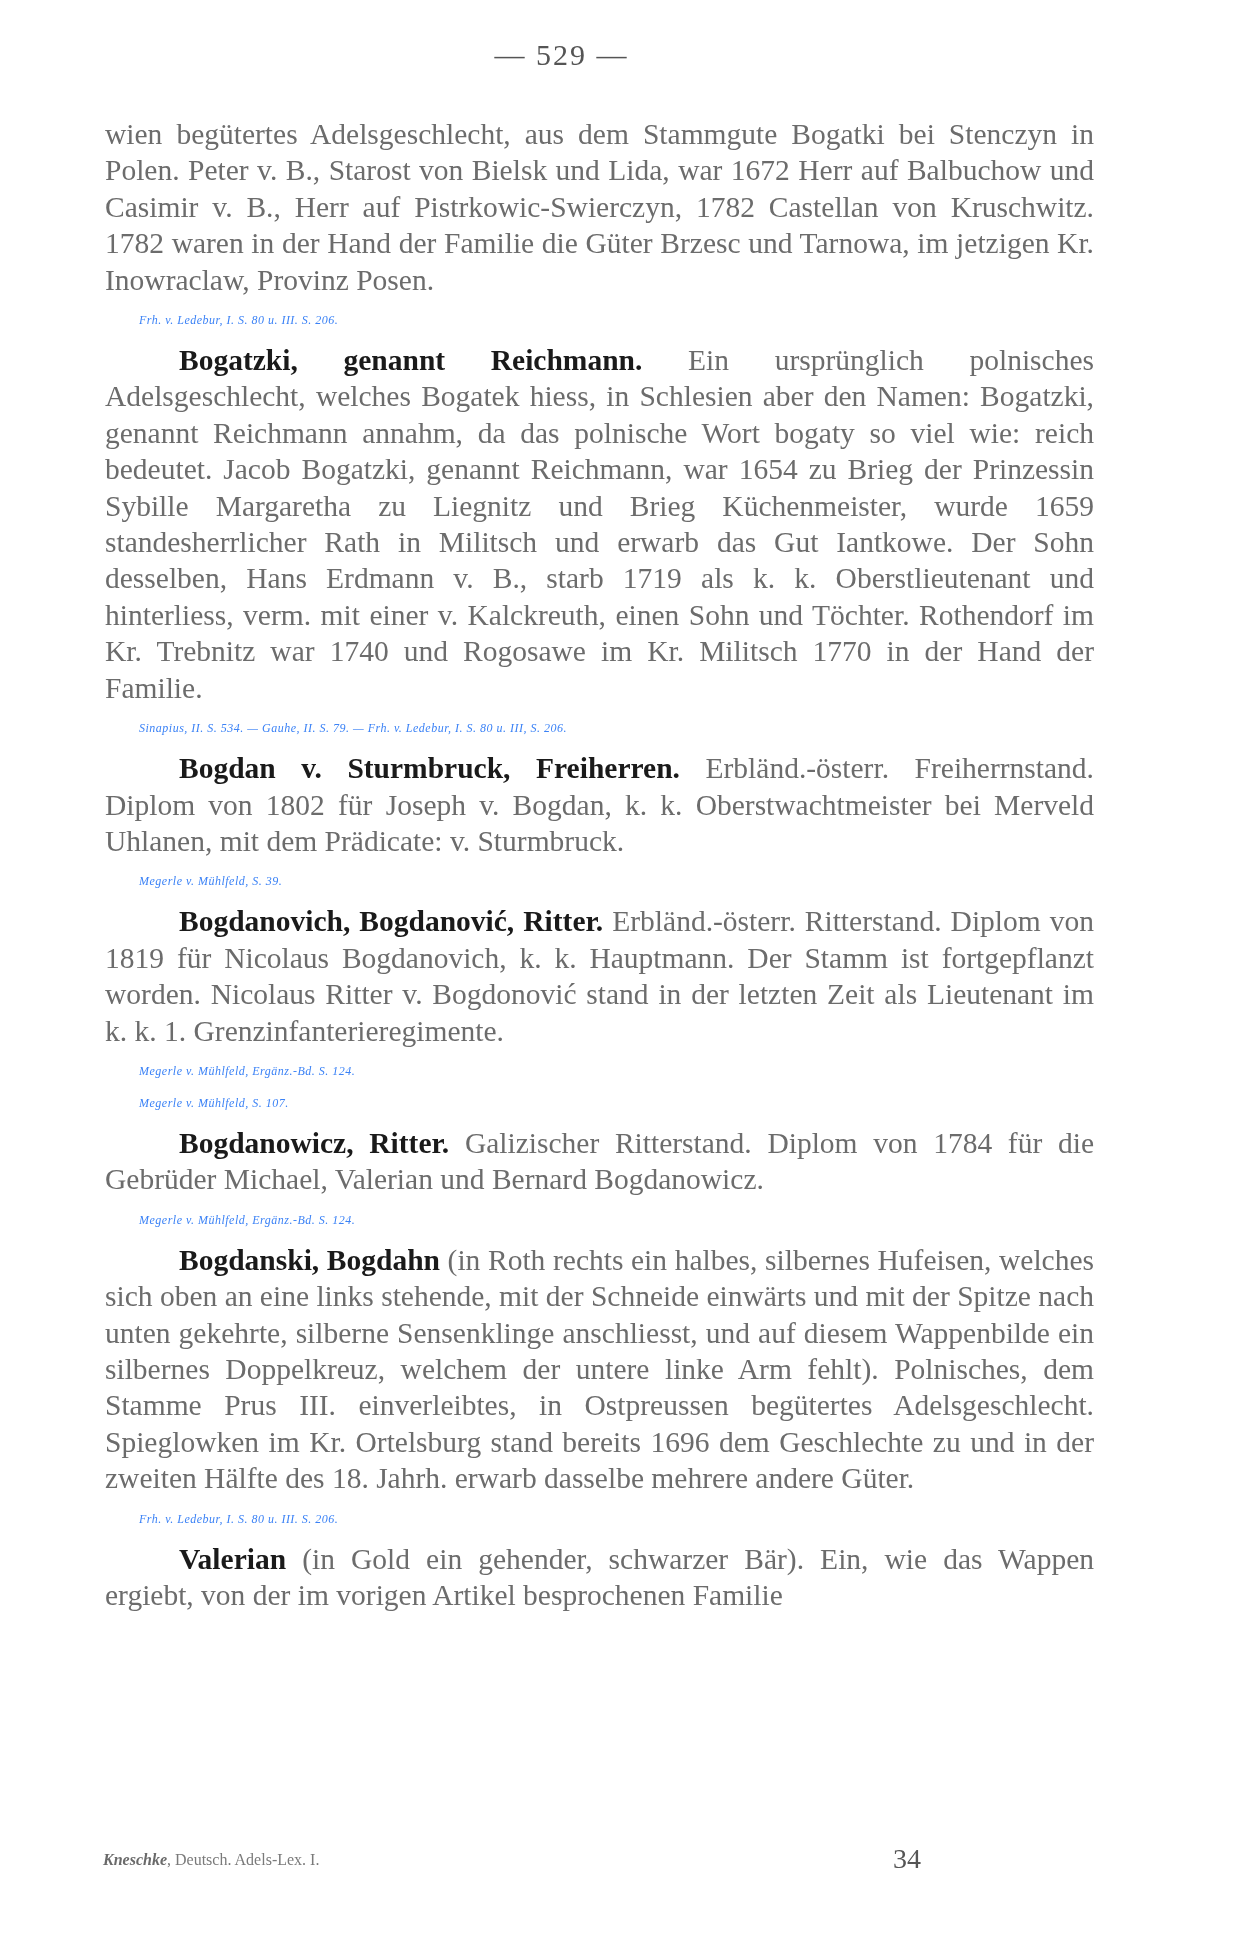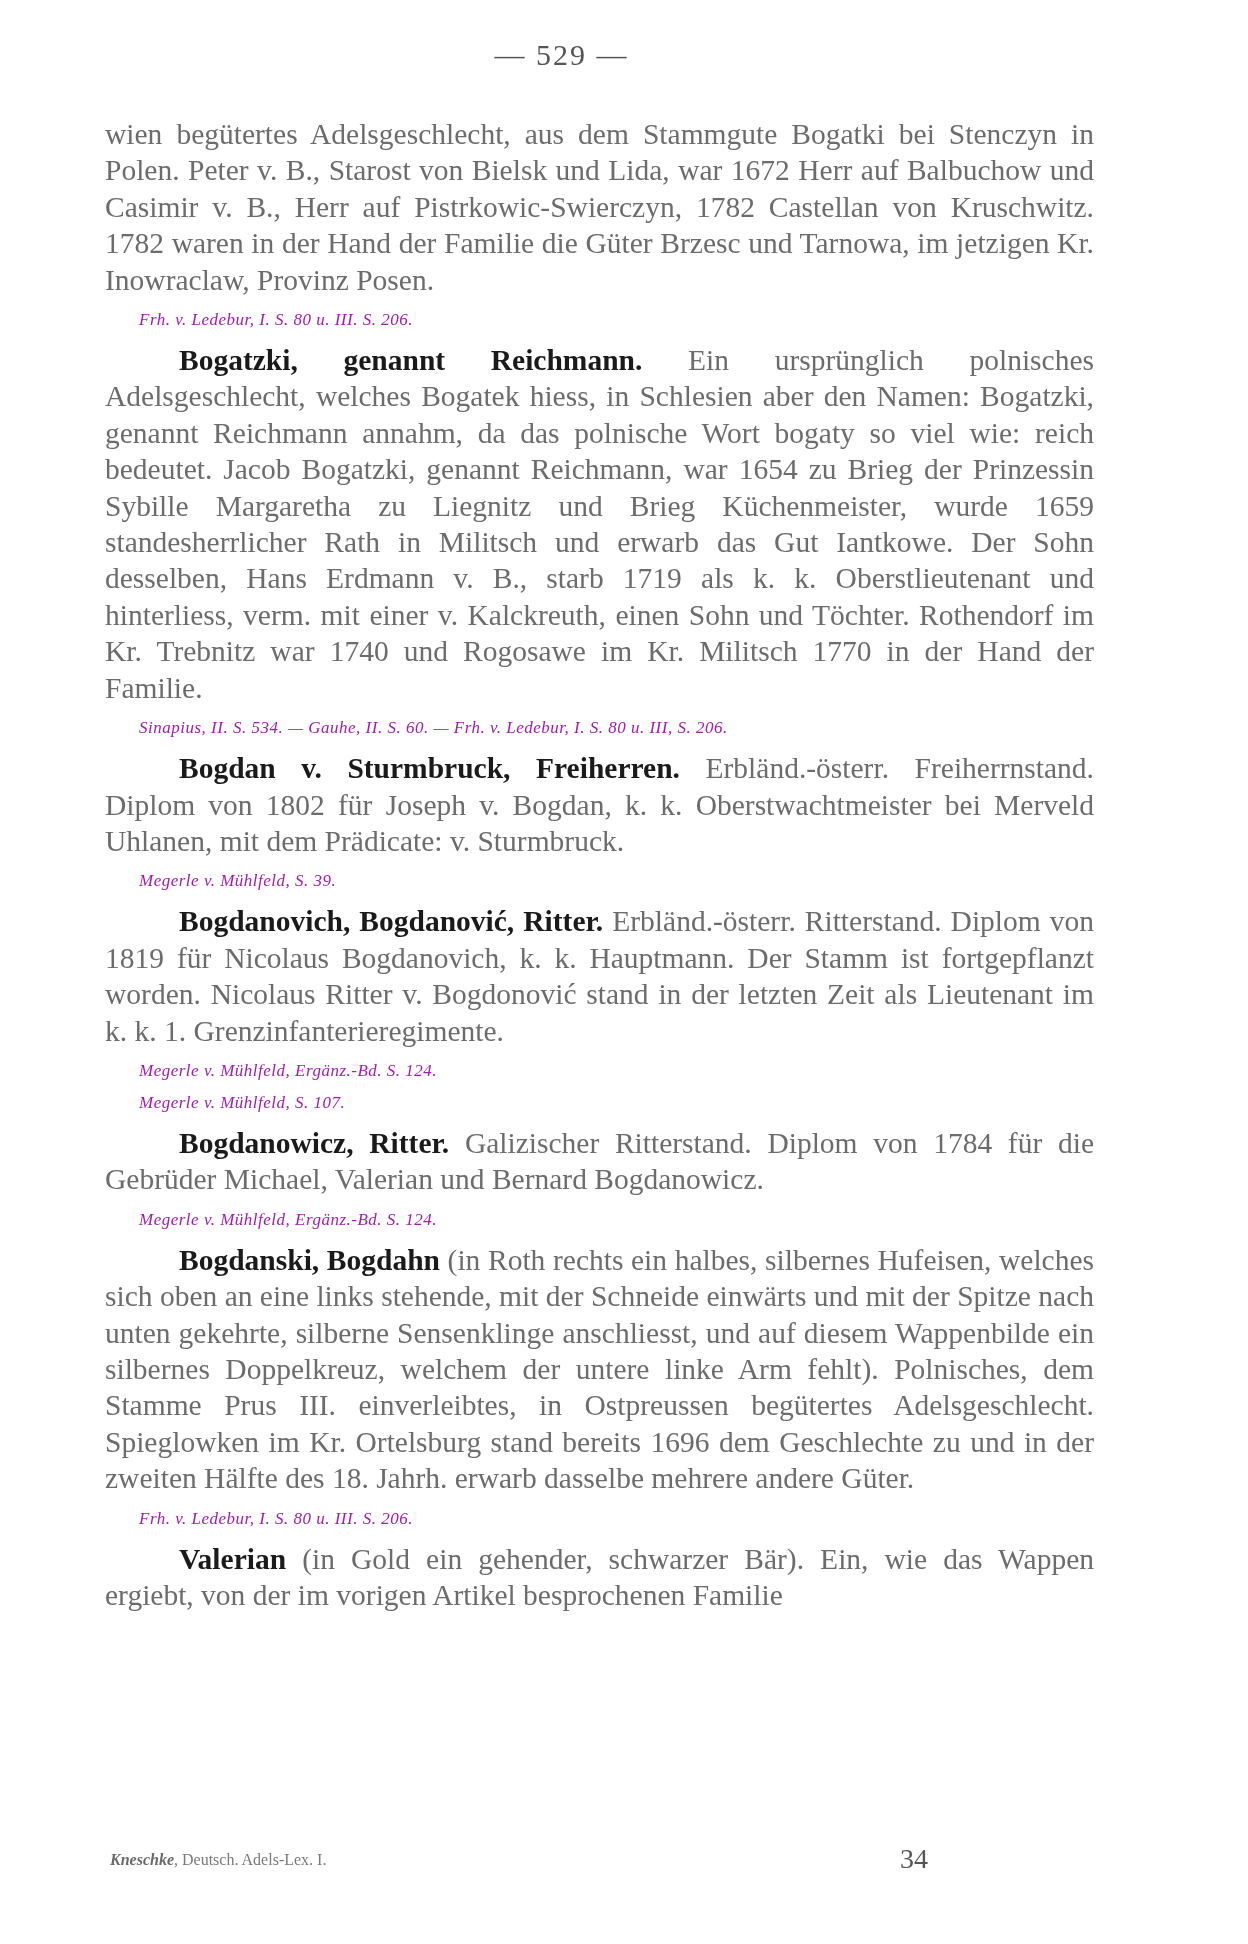--- a/index.html
+++ b/index.html
@@ -41,30 +41,30 @@
     }
     .para.entry {
       text-indent: 74px;
     }
     .head {
       color: #1a1a1a;
       font-weight: bold;
       font-family: "Liberation Serif", "DejaVu Serif", serif;
     }
     .source {
-      font-size: 17px;
+      font-size: 12px;
       line-height: 20px;
       margin: 8px 0 12px 46px;
-      color: #a21caf;
+      color: #3b82f6;
       font-style: italic;
       letter-spacing: 0.5px;
     }
     .footer {
       position: absolute;
-      left: 110px;
+      left: 103px;
       top: 1851px;
       width: 900px;
       font-size: 16px;
       color: #7a7a7a;
     }
     .footer .sig-author { font-style: italic; font-weight: bold; color: #6a6a6a; }
     .footer .sig-num {
       position: absolute;
       left: 790px;
       top: -8px;
@@ -76,21 +76,21 @@
 <body>
 
 <div class="page-number">— 529 —</div>
 
 <div class="content">
 
   <p class="para"><span>wien begütertes Adelsgeschlecht, aus dem Stammgute Bogatki bei Stenczyn in Polen. Peter v. B., Starost von Bielsk und Lida, war 1672 Herr auf Balbuchow und Casimir v. B., Herr auf Pistrkowic-Swierczyn, 1782 Castellan von Kruschwitz. 1782 waren in der Hand der Familie die Güter Brzesc und Tarnowa, im jetzigen Kr. Inowraclaw, Provinz Posen.</span></p>
   <div class="source">Frh. v. Ledebur, I. S. 80 u. III. S. 206.</div>
 
   <p class="para entry"><span class="head">Bogatzki, genannt Reichmann.</span><span> Ein ursprünglich polnisches Adelsgeschlecht, welches Bogatek hiess, in Schlesien aber den Namen: Bogatzki, genannt Reichmann annahm, da das polnische Wort bogaty so viel wie: reich bedeutet. Jacob Bogatzki, genannt Reichmann, war 1654 zu Brieg der Prinzessin Sybille Margaretha zu Liegnitz und Brieg Küchenmeister, wurde 1659 standesherrlicher Rath in Militsch und erwarb das Gut Iantkowe. Der Sohn desselben, Hans Erdmann v. B., starb 1719 als k. k. Oberstlieutenant und hinterliess, verm. mit einer v. Kalckreuth, einen Sohn und Töchter. Rothendorf im Kr. Trebnitz war 1740 und Rogosawe im Kr. Militsch 1770 in der Hand der Familie.</span></p>
-  <div class="source">Sinapius, II. S. 534. — Gauhe, II. S. 60. — Frh. v. Ledebur, I. S. 80 u. III, S. 206.</div>
+  <div class="source">Sinapius, II. S. 534. — Gauhe, II. S. 79. — Frh. v. Ledebur, I. S. 80 u. III, S. 206.</div>
 
   <p class="para entry"><span class="head">Bogdan v. Sturmbruck, Freiherren.</span><span> Erbländ.-österr. Freiherrnstand. Diplom von 1802 für Joseph v. Bogdan, k. k. Oberstwachtmeister bei Merveld Uhlanen, mit dem Prädicate: v. Sturmbruck.</span></p>
   <div class="source">Megerle v. Mühlfeld, S. 39.</div>
 
   <p class="para entry"><span class="head">Bogdanovich, Bogdanović, Ritter.</span><span> Erbländ.-österr. Ritterstand. Diplom von 1819 für Nicolaus Bogdanovich, k. k. Hauptmann. Der Stamm ist fortgepflanzt worden. Nicolaus Ritter v. Bogdonović stand in der letzten Zeit als Lieutenant im k. k. 1. Grenzinfanterieregimente.</span></p>
   <div class="source">Megerle v. Mühlfeld, Ergänz.-Bd. S. 124.</div>
 
   <div class="source">Megerle v. Mühlfeld, S. 107.</div>
 
   <p class="para entry"><span class="head">Bogdanowicz, Ritter.</span><span> Galizischer Ritterstand. Diplom von 1784 für die Gebrüder Michael, Valerian und Bernard Bogdanowicz.</span></p>

